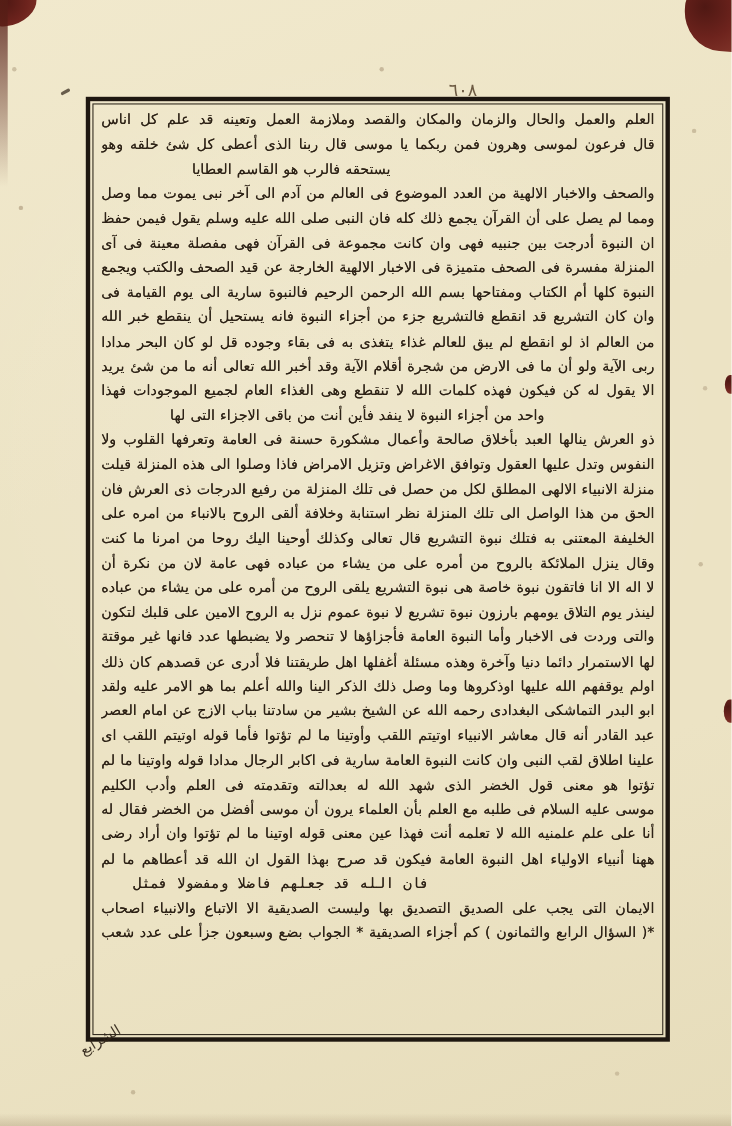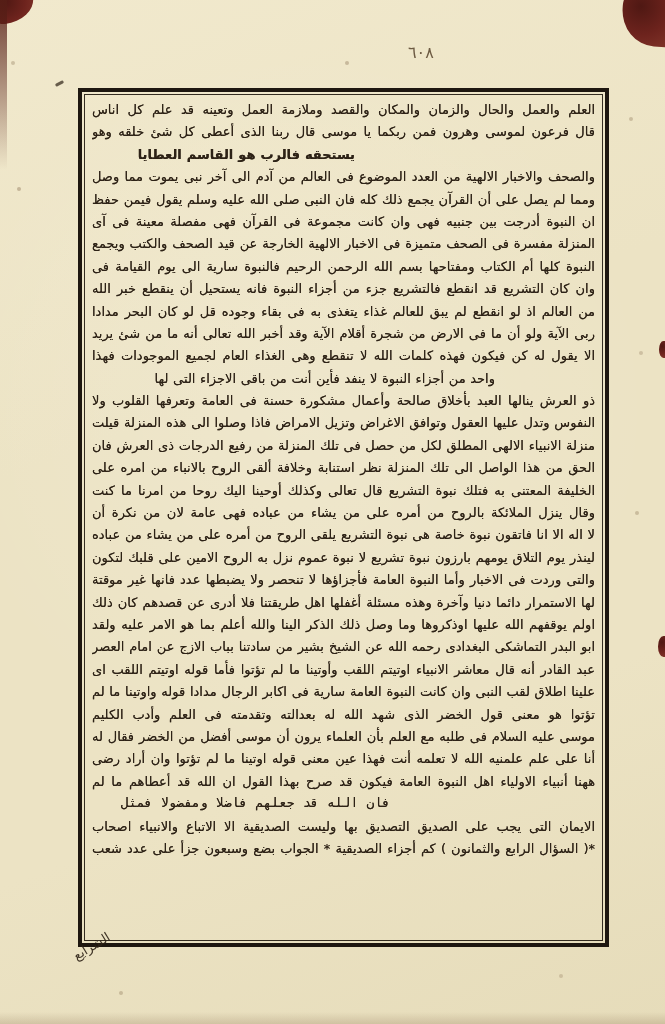--- a/index.html
+++ b/index.html
@@ -26,21 +26,21 @@
   .edge-bottom{position:absolute;left:0;bottom:0;width:100%;height:12px;
     background:linear-gradient(to top, rgba(110,80,50,.20), rgba(110,80,50,0));}
   .specks{position:absolute;left:0;top:0;width:2px;height:2px;border-radius:50%;
     box-shadow:346px 62px 0 1px rgba(100,70,40,.28), 630px 118px 0 1px rgba(100,70,40,.25),
       18px 188px 0 1px rgba(100,70,40,.30), 640px 352px 0 1px rgba(100,70,40,.22),
       636px 512px 0 1px rgba(100,70,40,.25), 12px 62px 0 1px rgba(100,70,40,.25),
       120px 992px 0 1px rgba(100,70,40,.25), 560px 975px 0 1px rgba(100,70,40,.20);}
   .corner-tick{position:absolute;left:55px;top:82px;width:9px;height:3px;background:var(--ink);
     transform:rotate(-28deg);opacity:.7;border-radius:2px;}
   
-  .folio{position:absolute;left:408px;top:43px;color:var(--faded);
+  .folio{position:absolute;left:408px;top:72px;color:var(--faded);
     font-size:16px;letter-spacing:4px;opacity:.85;}
   
   .frame{position:absolute;left:78px;top:88px;width:531px;height:859px;
     border:4px solid var(--frame);box-sizing:border-box;background:transparent;}
   .frame-inner{position:absolute;inset:2px;border:1.5px solid #28201500;border-color:rgba(32,24,14,.9);}
   
   .text{position:absolute;inset:4px 7px;direction:rtl;color:var(--ink);
     font-size:13px;line-height:22.4px;text-shadow:0 0 .4px rgba(45,34,22,.8);}
   .line{height:22.4px;overflow:hidden;text-align:justify;text-align-last:justify;word-spacing:.5px;}
   .line.partial{text-align:right;text-align-last:right;}
@@ -62,21 +62,21 @@
   <div class="specks"></div>
   <div class="corner-tick"></div>
 
   <div class="folio">٦٠٨</div>
 
   <div class="frame">
     <div class="frame-inner">
       <div class="text">
           <div class="line">العلم والعمل والحال والزمان والمكان والقصد وملازمة العمل وتعينه قد علم كل اناس مشربهم</div>
           <div class="line">قال فرعون لموسى وهرون فمن ربكما يا موسى قال ربنا الذى أعطى كل شئ خلقه وهو الذى</div>
-          <div class="line partial" style="padding-right: 240px; font-weight: bold;">يستحقه فالرب هو القاسم العطايا</div>
+          <div class="line partial" style="padding-right: 240px;">يستحقه فالرب هو القاسم العطايا</div>
           <div class="line">والصحف والاخبار الالهية من العدد الموضوع فى العالم من آدم الى آخر نبى يموت مما وصل الينا</div>
           <div class="line">ومما لم يصل على أن القرآن يجمع ذلك كله فان النبى صلى الله عليه وسلم يقول فيمن حفظ القرآن</div>
           <div class="line">ان النبوة أدرجت بين جنبيه فهى وان كانت مجموعة فى القرآن فهى مفصلة معينة فى آى الكتب</div>
           <div class="line">المنزلة مفسرة فى الصحف متميزة فى الاخبار الالهية الخارجة عن قيد الصحف والكتب ويجمع</div>
           <div class="line">النبوة كلها أم الكتاب ومفتاحها بسم الله الرحمن الرحيم فالنبوة سارية الى يوم القيامة فى الخلق</div>
           <div class="line">وان كان التشريع قد انقطع فالتشريع جزء من أجزاء النبوة فانه يستحيل أن ينقطع خبر الله وأخباره</div>
           <div class="line">من العالم اذ لو انقطع لم يبق للعالم غذاء يتغذى به فى بقاء وجوده قل لو كان البحر مدادا لكلمات</div>
           <div class="line">ربى الآية ولو أن ما فى الارض من شجرة أقلام الآية وقد أخبر الله تعالى أنه ما من شئ يريد ايجاده</div>
           <div class="line">الا يقول له كن فيكون فهذه كلمات الله لا تنقطع وهى الغذاء العام لجميع الموجودات فهذا جزء</div>
           <div class="line partial" style="padding-right: 100px;">واحد من أجزاء النبوة لا ينفد فأين أنت من باقى الاجزاء التى لها</div>

